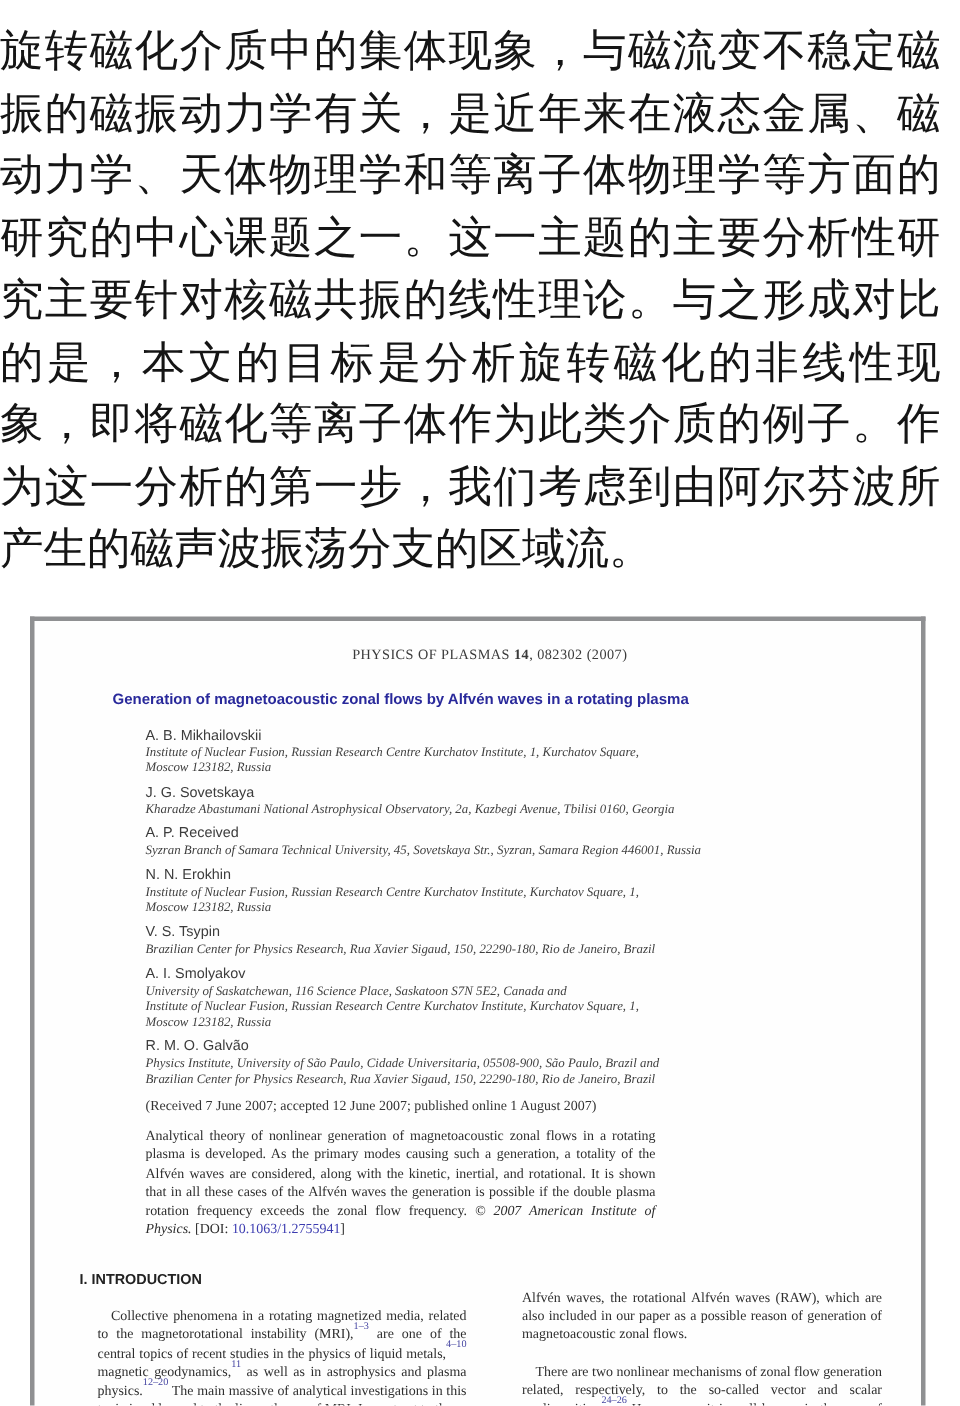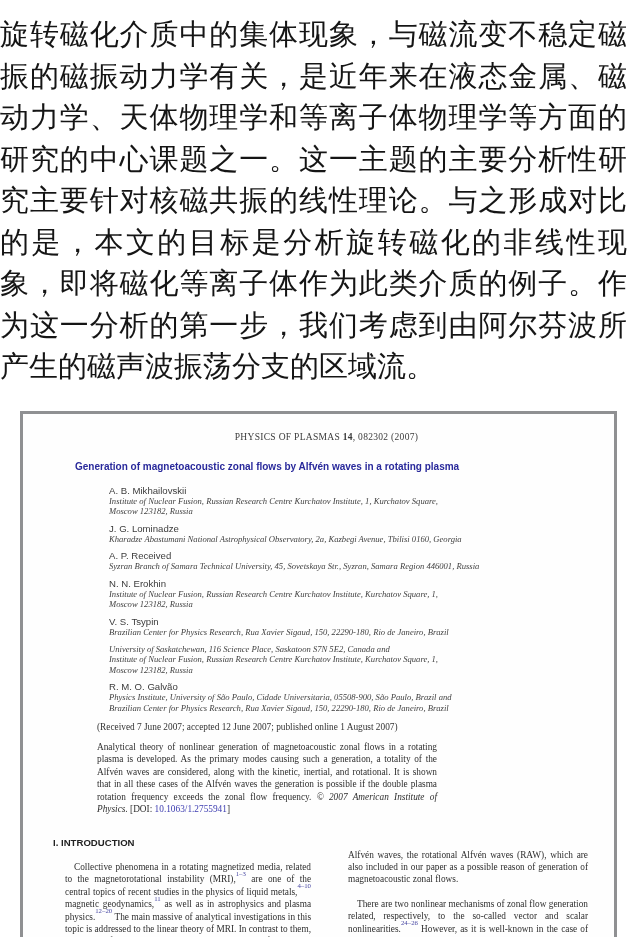--- a/index.html
+++ b/index.html
@@ -47,21 +47,21 @@
   .paper-title {
     margin: 15px 0 0 22px;
     max-width: 505px;
     font-family: "Liberation Sans", sans-serif;
     font-weight: bold;
     font-size: 10px;
     line-height: 19px;
     color: #29299b;
   }
 
-  .authors { margin: 9px 0 0 56px; }
+  .authors { margin: 9px 0 0 44px; }
   .author-block { margin-top: 6px; }
   .author-block:first-child { margin-top: 0; }
   .author-name {
     font-family: "Liberation Sans", sans-serif;
     font-size: 9.6px;
     line-height: 11px;
     color: #3c3c3c;
   }
   .affil-line {
     font-style: italic;
@@ -124,37 +124,38 @@
 
     <div class="paper-title">Generation of magnetoacoustic zonal flows by Alfvén waves in a rotating plasma</div>
 
     <div class="authors">
         <div class="author-block">
           <div class="author-name">A. B. Mikhailovskii</div>
           <div class="affil-line">Institute of Nuclear Fusion, Russian Research Centre Kurchatov Institute, 1, Kurchatov Square,</div>
           <div class="affil-line">Moscow 123182, Russia</div>
         </div>
         <div class="author-block">
-          <div class="author-name">J. G. Lominadze</div>
+          <div class="author-name">J. G. Sovetskaya</div>
           <div class="affil-line">Kharadze Abastumani National Astrophysical Observatory, 2a, Kazbegi Avenue, Tbilisi 0160, Georgia</div>
         </div>
         <div class="author-block">
           <div class="author-name">A. P. Received</div>
           <div class="affil-line">Syzran Branch of Samara Technical University, 45, Sovetskaya Str., Syzran, Samara Region 446001, Russia</div>
         </div>
         <div class="author-block">
           <div class="author-name">N. N. Erokhin</div>
           <div class="affil-line">Institute of Nuclear Fusion, Russian Research Centre Kurchatov Institute, Kurchatov Square, 1,</div>
           <div class="affil-line">Moscow 123182, Russia</div>
         </div>
         <div class="author-block">
           <div class="author-name">V. S. Tsypin</div>
           <div class="affil-line">Brazilian Center for Physics Research, Rua Xavier Sigaud, 150, 22290-180, Rio de Janeiro, Brazil</div>
         </div>
         <div class="author-block">
+          <div class="author-name">A. I. Smolyakov</div>
           <div class="affil-line">University of Saskatchewan, 116 Science Place, Saskatoon S7N 5E2, Canada and</div>
           <div class="affil-line">Institute of Nuclear Fusion, Russian Research Centre Kurchatov Institute, Kurchatov Square, 1,</div>
           <div class="affil-line">Moscow 123182, Russia</div>
         </div>
         <div class="author-block">
           <div class="author-name">R. M. O. Galvão</div>
           <div class="affil-line">Physics Institute, University of São Paulo, Cidade Universitaria, 05508-900, São Paulo, Brazil and</div>
           <div class="affil-line">Brazilian Center for Physics Research, Rua Xavier Sigaud, 150, 22290-180, Rio de Janeiro, Brazil</div>
         </div>
       </div>

